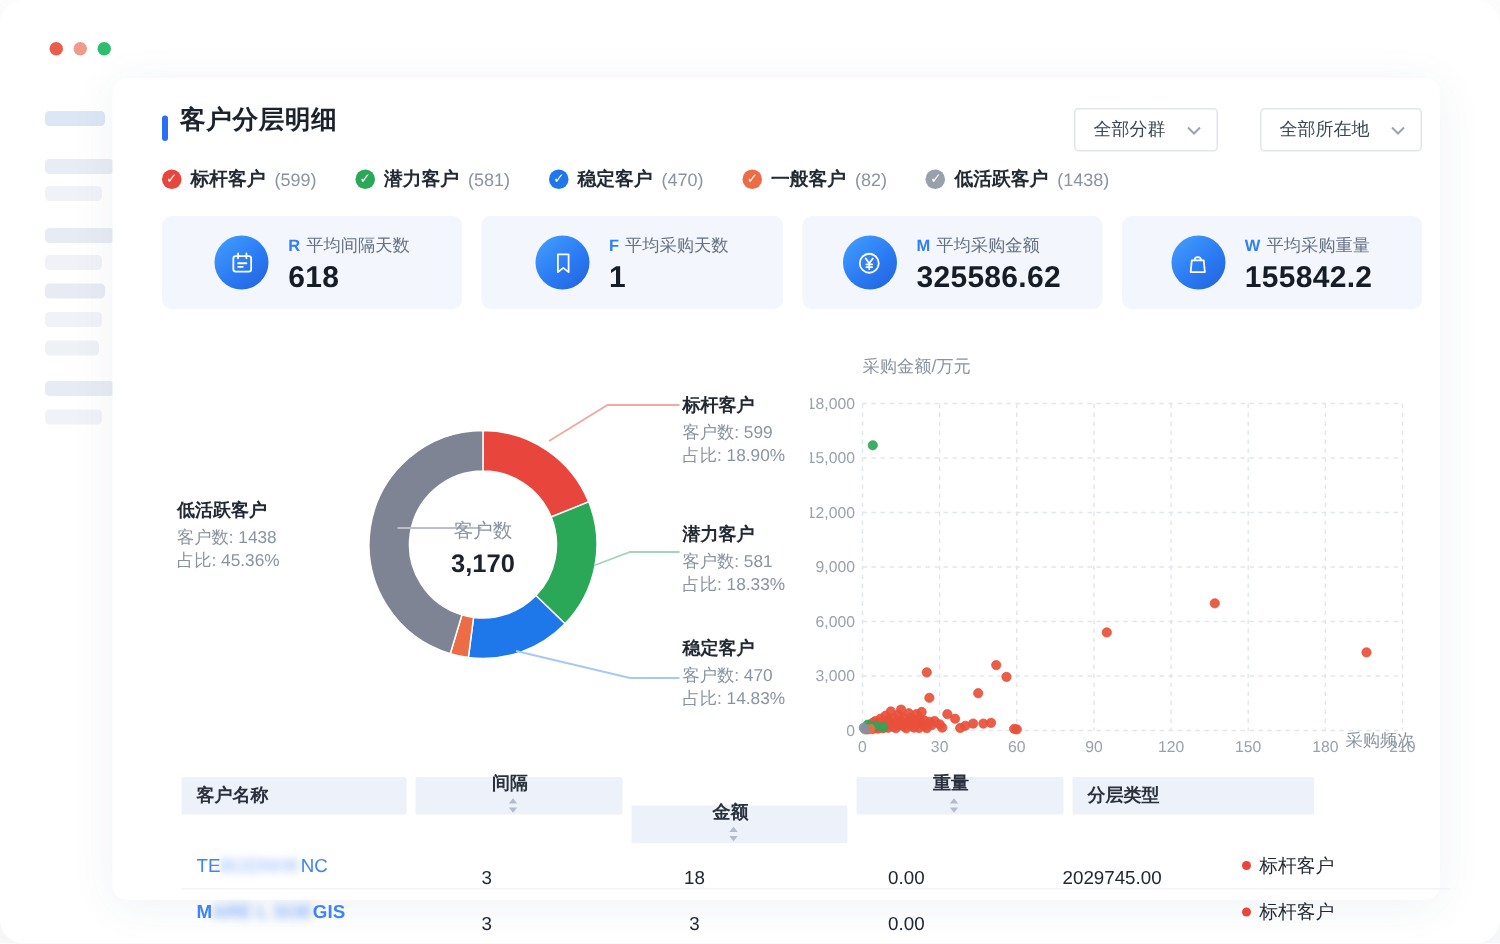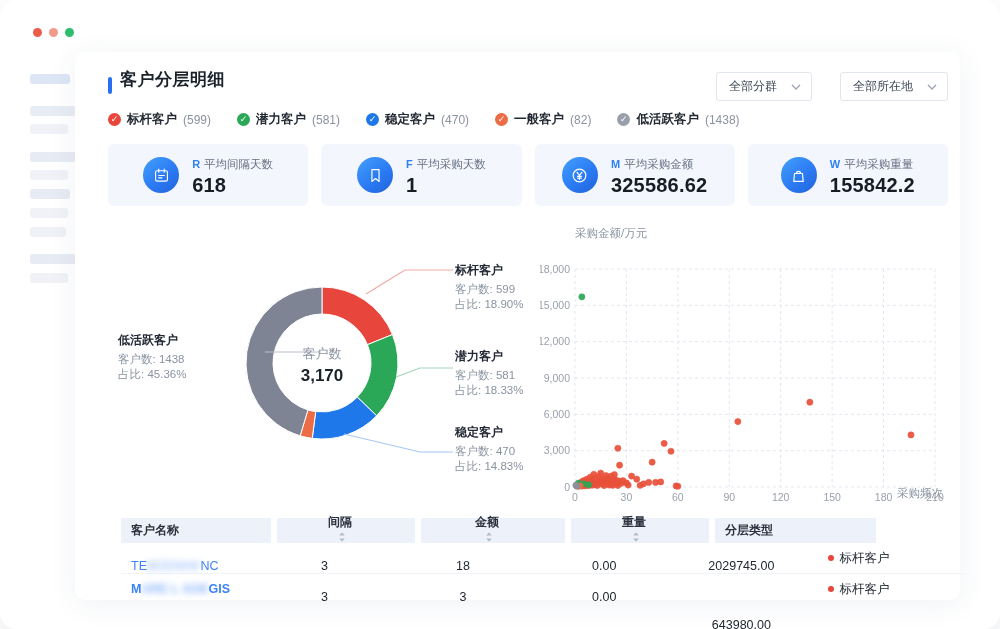--- a/index.html
+++ b/index.html
@@ -204,21 +204,21 @@
           <div class="l">客户数: 470</div>
           <div class="l">占比: 14.83%</div>
         </div>
         <div class="callout" style="left: 43px; top: 280px; position: absolute;">
           <div class="t">低活跃客户</div>
           <div class="l">客户数: 1438</div>
           <div class="l">占比: 45.36%</div>
         </div>
       </div>
 
-    <div class="axis-title" style="left:500px;top:174px;">采购金额/万元</div>
+    <div class="axis-title" style="left:500px;top:185px;">采购金额/万元</div>
     <svg id="scatter-svg" width="420" height="270" style="position:absolute;left:465px;top:190px;">
         <line x1="35" y1="27" x2="35" y2="245" stroke="#e2e7ef" stroke-width="1" stroke-dasharray="3 3"></line>
         <text x="35" y="259" text-anchor="middle" fill="#9aa1ad" font-size="10.5">0</text>
         <line x1="86.42857142857142" y1="27" x2="86.42857142857142" y2="245" stroke="#e2e7ef" stroke-width="1" stroke-dasharray="3 3"></line>
         <text x="86.42857142857142" y="259" text-anchor="middle" fill="#9aa1ad" font-size="10.5">30</text>
         <line x1="137.85714285714283" y1="27" x2="137.85714285714283" y2="245" stroke="#e2e7ef" stroke-width="1" stroke-dasharray="3 3"></line>
         <text x="137.85714285714283" y="259" text-anchor="middle" fill="#9aa1ad" font-size="10.5">60</text>
         <line x1="189.28571428571428" y1="27" x2="189.28571428571428" y2="245" stroke="#e2e7ef" stroke-width="1" stroke-dasharray="3 3"></line>
         <text x="189.28571428571428" y="259" text-anchor="middle" fill="#9aa1ad" font-size="10.5">90</text>
         <line x1="240.7142857142857" y1="27" x2="240.7142857142857" y2="245" stroke="#e2e7ef" stroke-width="1" stroke-dasharray="3 3"></line>
@@ -328,21 +328,21 @@
           </div>
           <div class="th ar" style="width: 126px;">
             <span>间隔</span>
             <span class="sort">
               <svg width="8" height="12" viewBox="0 0 8 12">
                 <path d="M4 1.2 L6.8 4.6 H1.2 Z" fill="#b4bcc9"></path>
                 <path d="M4 10.8 L1.2 7.4 H6.8 Z" fill="#b4bcc9"></path>
               </svg>
             </span>
           </div>
-          <div class="th ar" style="width: 132px;">
+          <div class="th ar" style="width: 132px; margin-top: 19px;">
             <span>金额</span>
             <span class="sort">
               <svg width="8" height="12" viewBox="0 0 8 12">
                 <path d="M4 1.2 L6.8 4.6 H1.2 Z" fill="#b4bcc9"></path>
                 <path d="M4 10.8 L1.2 7.4 H6.8 Z" fill="#b4bcc9"></path>
               </svg>
             </span>
           </div>
           <div class="th ar" style="width: 126px;">
             <span>重量</span>
@@ -352,21 +352,21 @@
                 <path d="M4 10.8 L1.2 7.4 H6.8 Z" fill="#b4bcc9"></path>
               </svg>
             </span>
           </div>
           <div class="th al" style="width: 151px;">
             <span>分层类型</span>
           </div>
         </div>
       <div id="tbody">
           <div class="trow">
-            <div class="td al" style="width: 140px; align-items: flex-end;">
+            <div class="td al" style="width: 140px;">
               <span class="link"><span>TE</span><span class="blurred">BODNHK</span><span>NC</span></span>
             </div>
             <div class="td ar" style="width: 126px;">3</div>
             <div class="td ar" style="width: 135px;">18</div>
             <div class="td ar" style="width: 132px;">0.00</div>
             <div class="td ar" style="width: 126px;">2029745.00</div>
             <div class="td al" style="width: 151px;">
               <span class="seg-dot" style="background: rgb(232, 69, 60);"></span>
               <span>标杆客户</span>
             </div>

